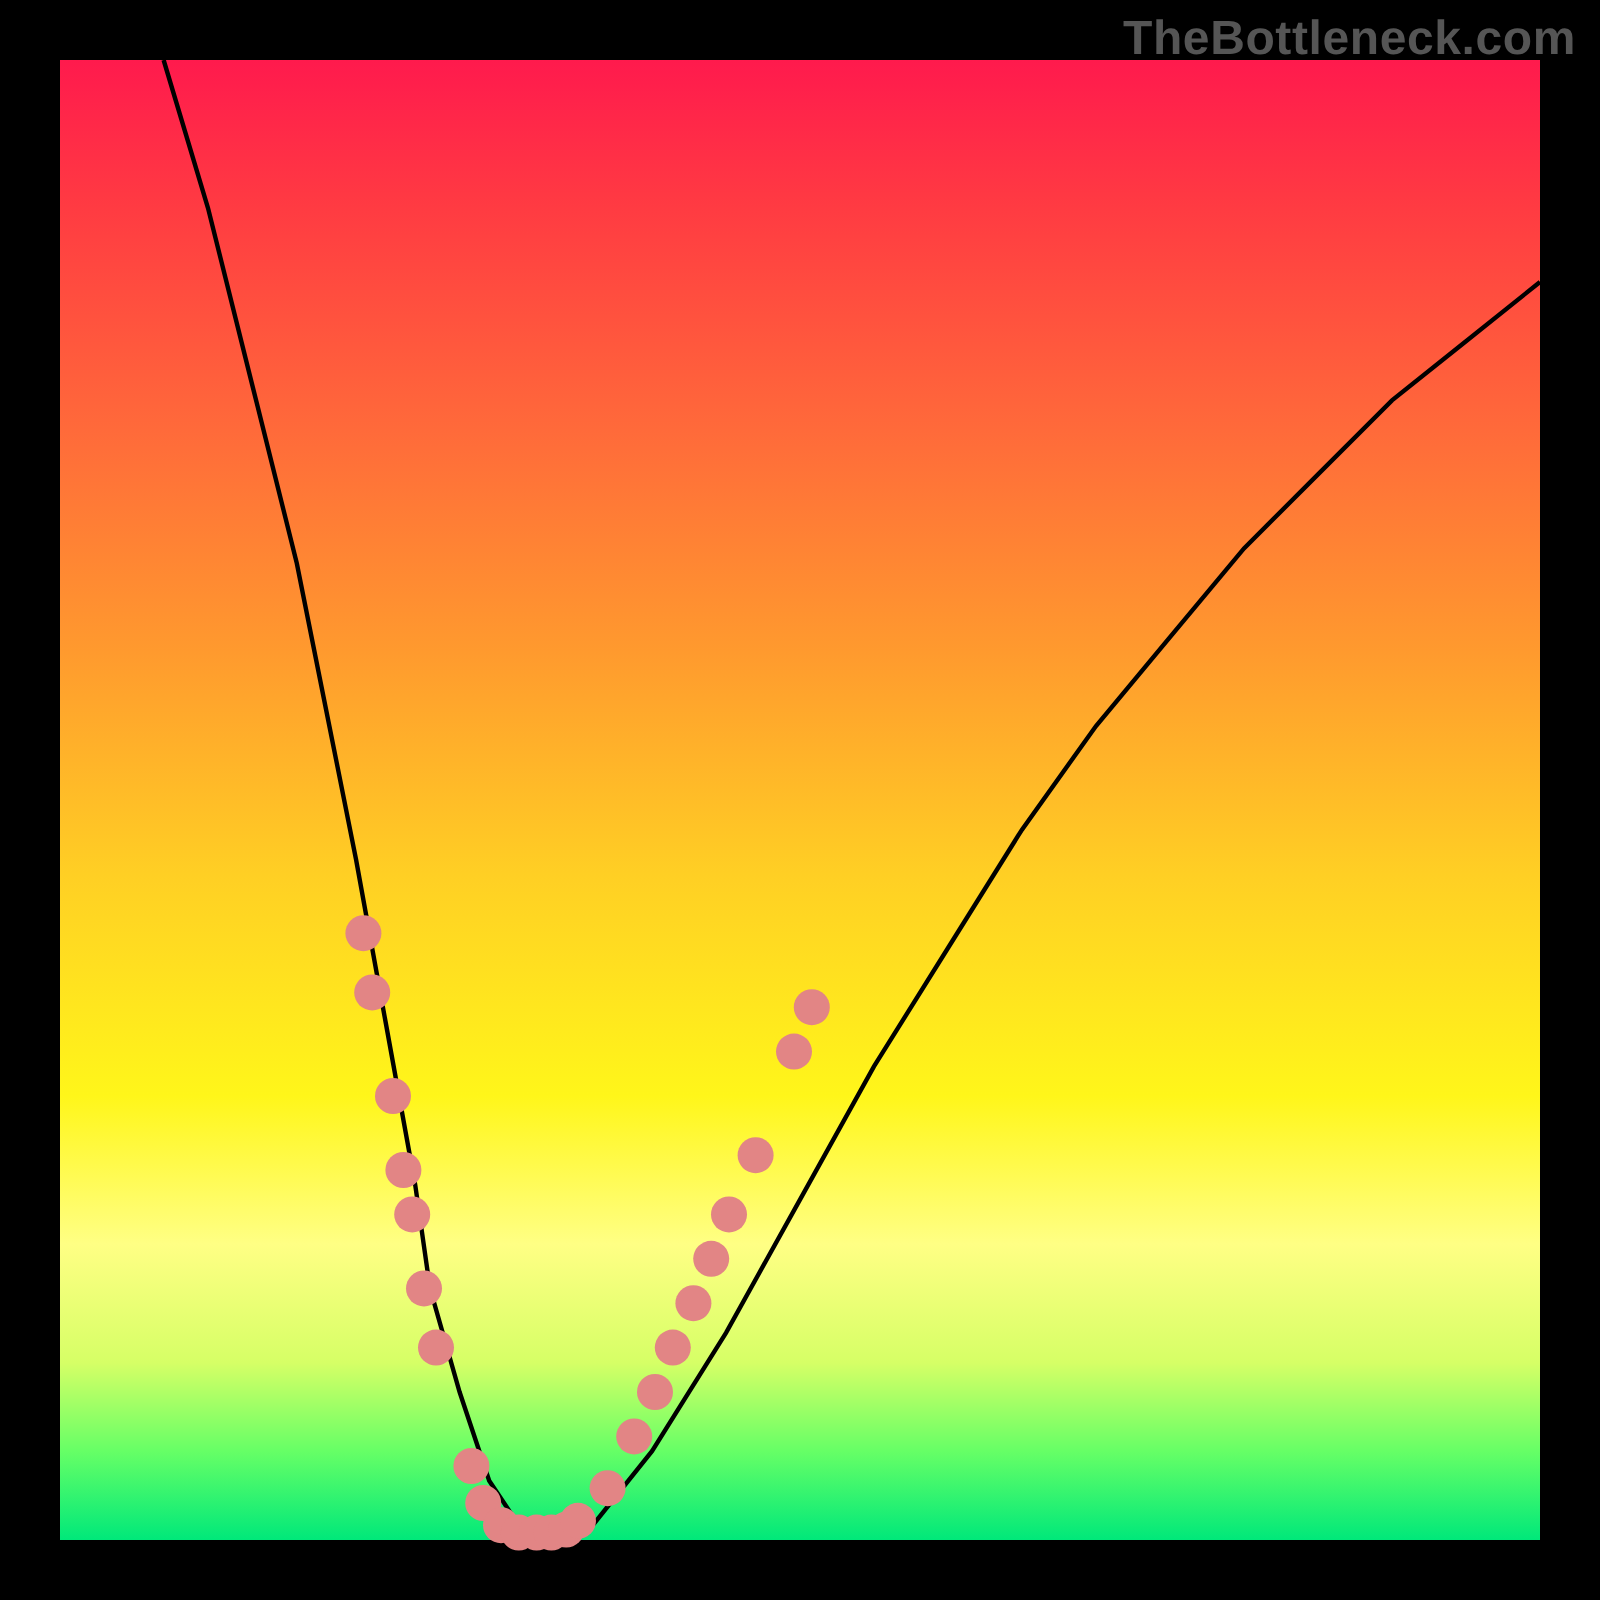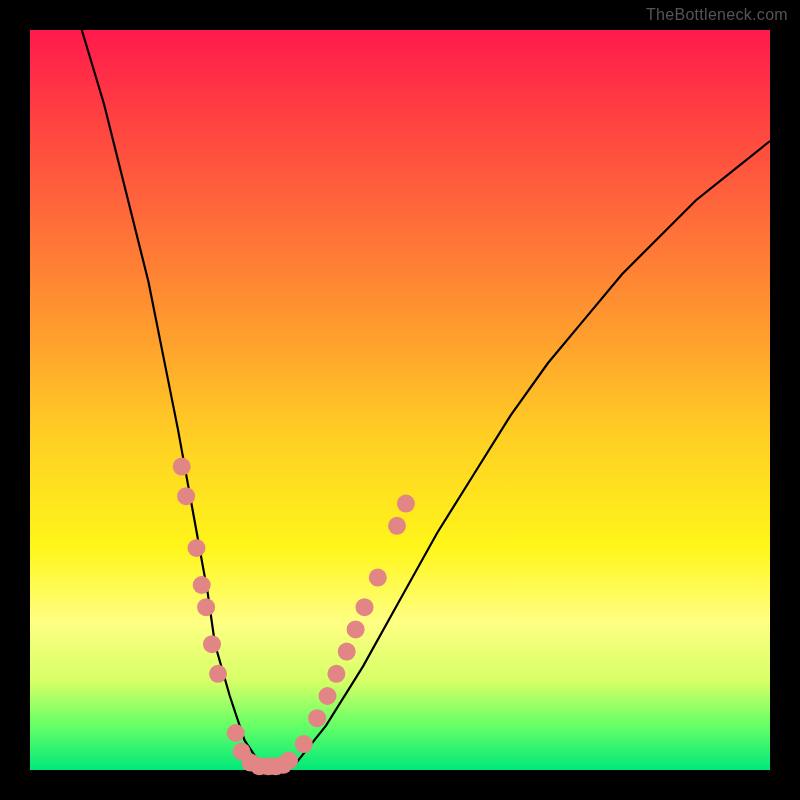--- a/index.html
+++ b/index.html
@@ -37,22 +37,22 @@
       #d6ff66 88%,
       #66ff66 94%,
       #00e87a 100%
     );
   }
   .attribution {
     position: absolute;
     top: 6px;
     right: 12px;
     color: #555;
-    font-size: 16px;
-    font-weight: 400;
+    font-size: 24px;
+    font-weight: 700;
     font-family: Arial, sans-serif;
     letter-spacing: 0.3px;
     margin-left: 28px;
   }
   svg.curve {
     position: absolute;
     left: 0;
     top: 0;
     width: 740px;
     height: 740px;

